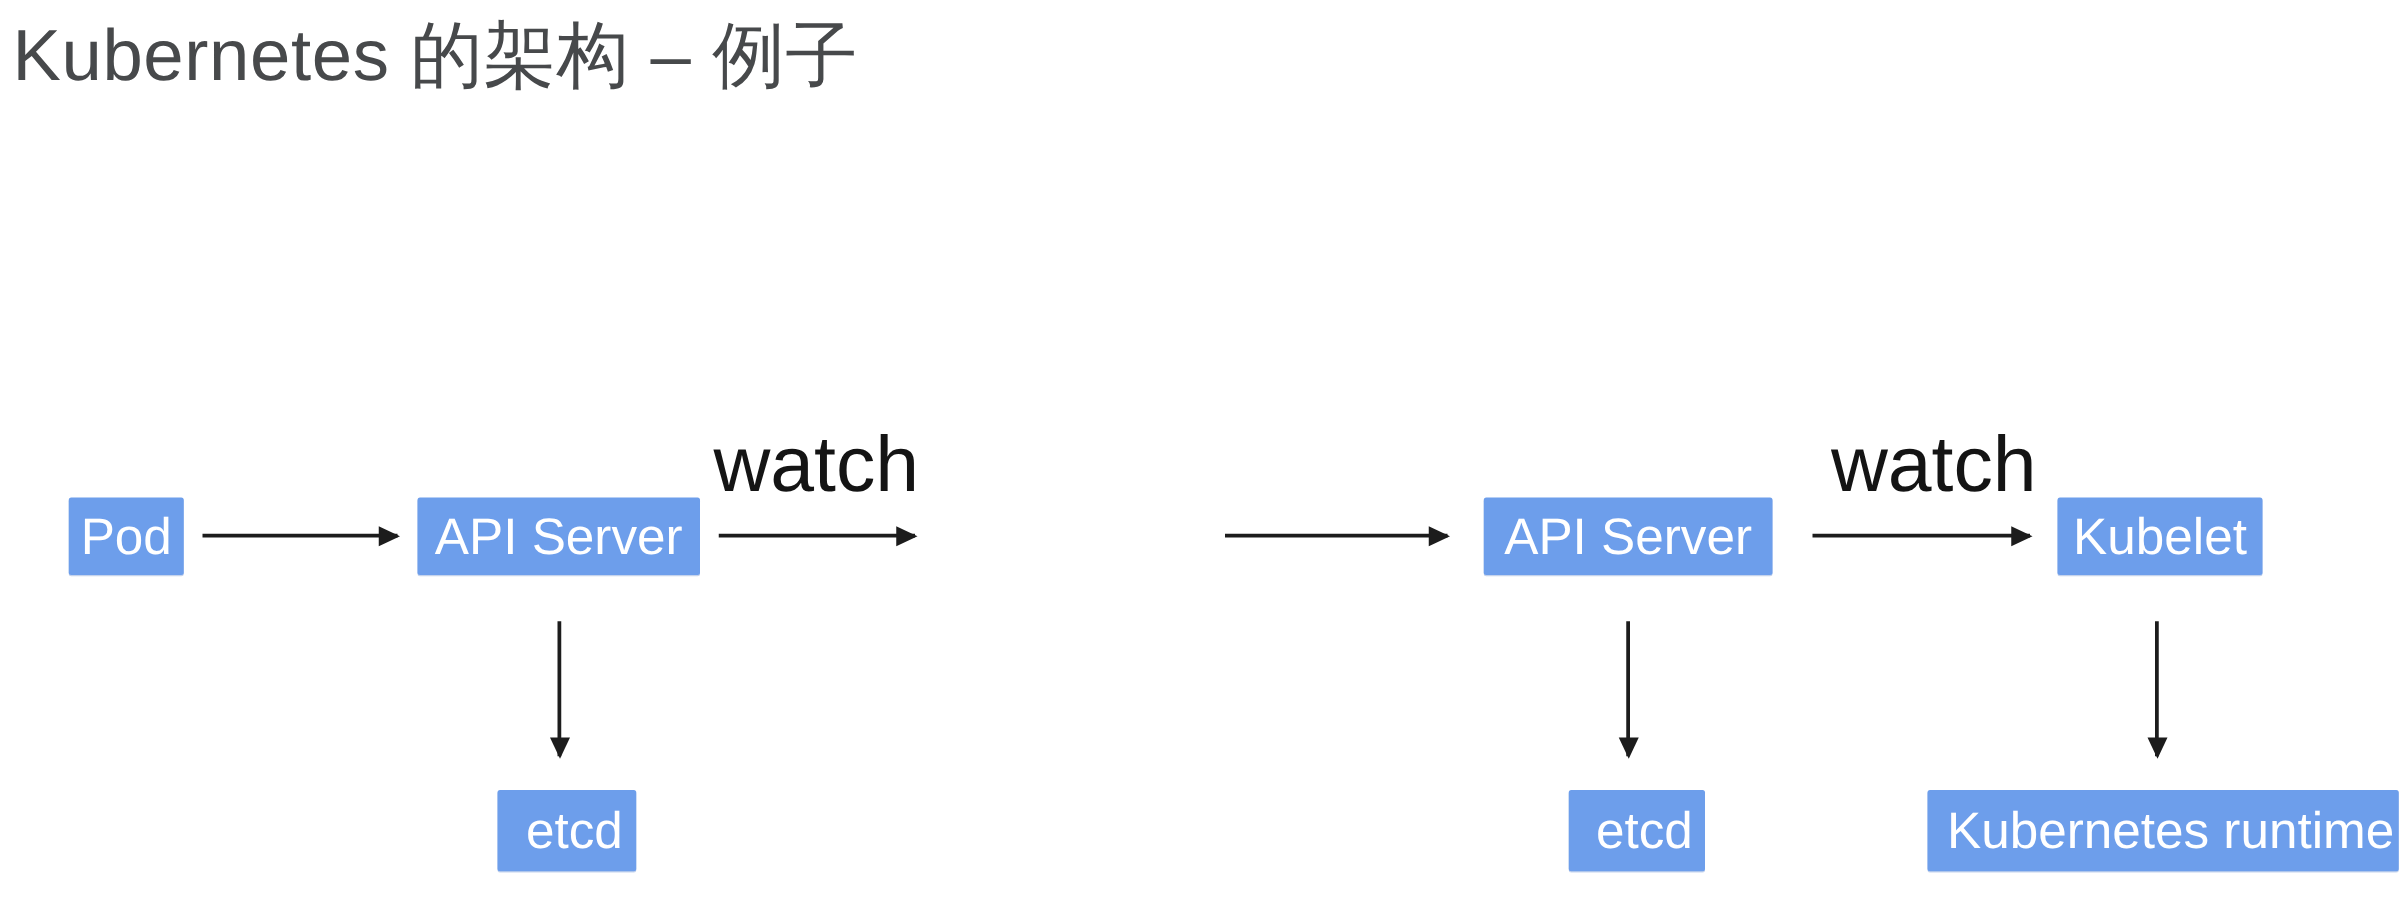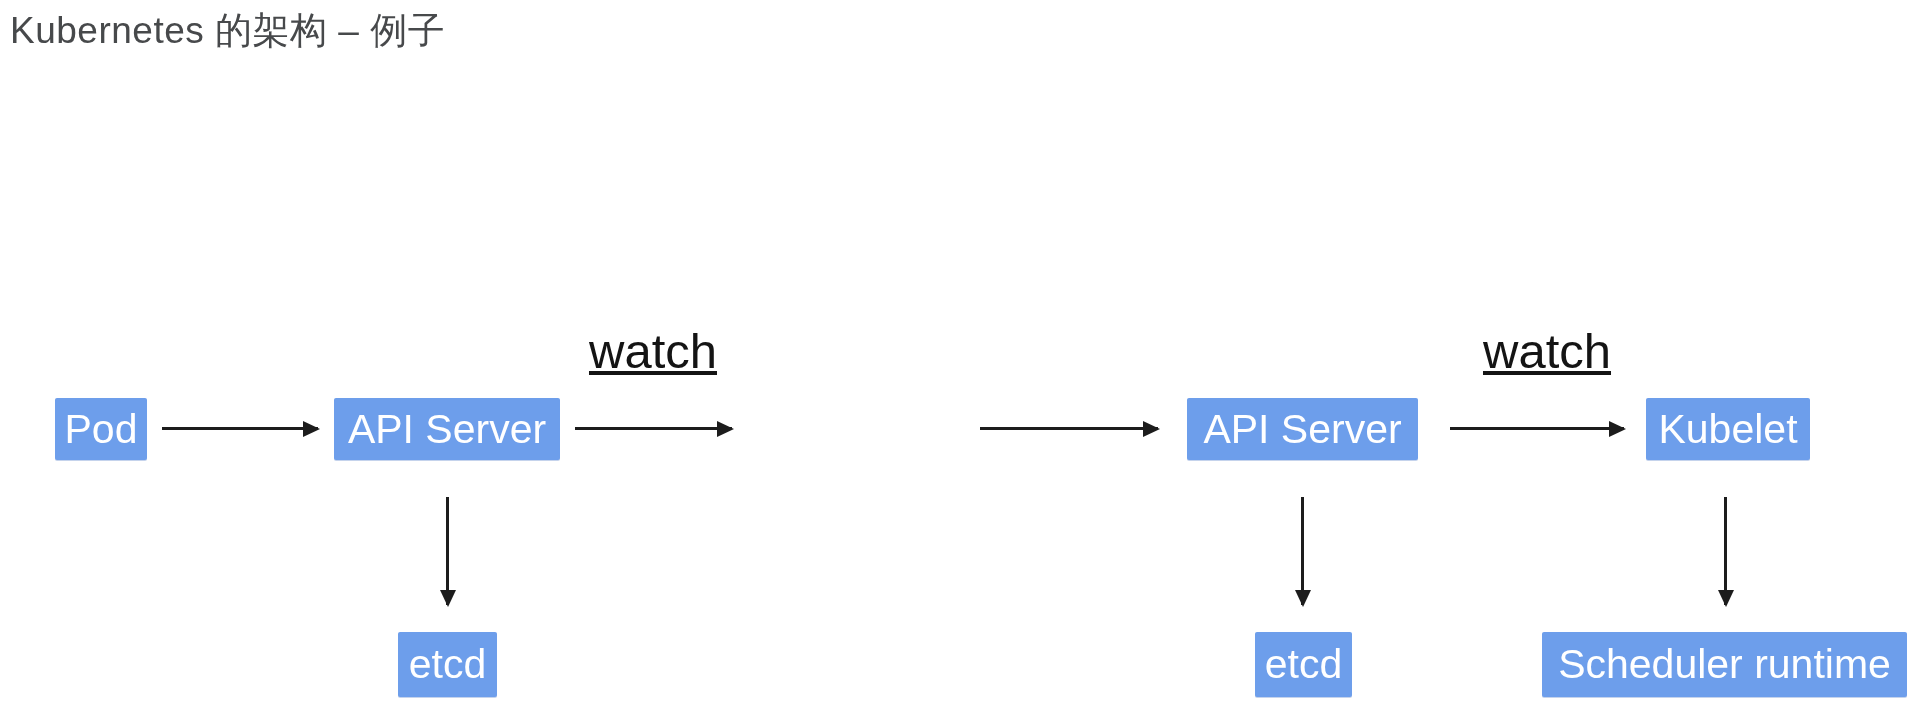--- a/index.html
+++ b/index.html
@@ -10,56 +10,55 @@
     overflow: hidden;
   }
   .slide {
     position: relative;
     width: 1920px; height: 720px;
     background: var(--slide-bg, #ffffff);
   }
   .slide-title {
     position: absolute;
     left: 10px; top: 6px;
-    font-size: 37px;
+    font-size: 58px;
     letter-spacing: 0.5px;
     color: var(--title-color, #47494b);
     white-space: nowrap;
   }
   .node {
     position: absolute;
     height: 62px;
     background: var(--node-bg, #6d9eeb);
     color: var(--node-text, #ffffff);
     font-size: 41px;
     display: flex;
     align-items: center;
     justify-content: center;
     border-radius: 2px;
     white-space: nowrap;
     box-shadow: 0 1px 0 rgba(90,130,200,0.35);
   }
-  .node-row2 { top: 632px; height: 65px; }
+  .node-row2 { top: 632px; height: 65px; padding-left: 12px; }
   .node-pod               { left: 55px;   top: 398px; width: 92px; align-items: center;  }
   .node-api-server-1      { left: 334px;  top: 398px; width: 226px; }
   .node-scheduler         { left: 748px;  top: 398px; width: 215px; }
   .node-api-server-2      { left: 1187px; top: 398px; width: 231px; }
   .node-kubelet           { left: 1646px; top: 398px; width: 164px; }
   .node-etcd-1            { left: 398px;  width: 99px;  }
   .node-etcd-2            { left: 1255px; width: 97px;  }
   .node-container-runtime { left: 1542px; width: 365px; }
 
   .edge-label {
     position: absolute;
-    top: 323px;
+    top: 336px;
     transform: translateX(-50%);
-    font-size: 49px;
+    font-size: 63px;
     color: var(--label-text, #141414);
     white-space: nowrap;
-    text-decoration: underline;
   }
   .edge-label-1 { left: 653px; }
   .edge-label-2 { left: 1547px; }
 
   .arrow-h {
     position: absolute;
     top: 427px;
     height: 3px;
     background: var(--arrow-color, #1c1c1c);
   }
@@ -139,16 +138,16 @@
 
   <div class="node node-row2 node-etcd-1">
     <span>etcd</span>
   </div>
 
   <div class="node node-row2 node-etcd-2">
     <span>etcd</span>
   </div>
 
   <div class="node node-row2 node-container-runtime">
-    <span>Scheduler runtime</span>
+    <span>Kubernetes runtime</span>
   </div>
 
 </div>
 
 </body></html>

